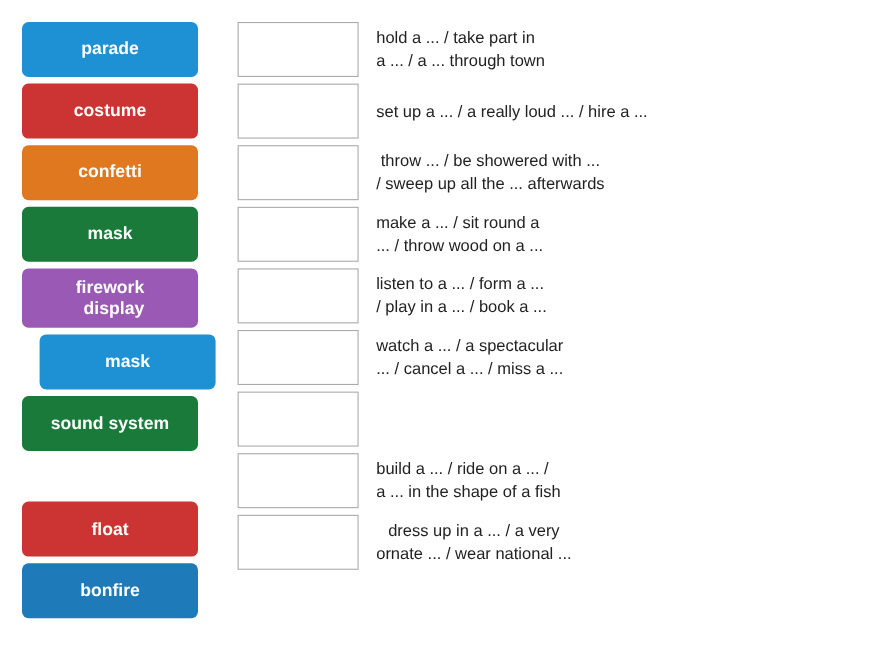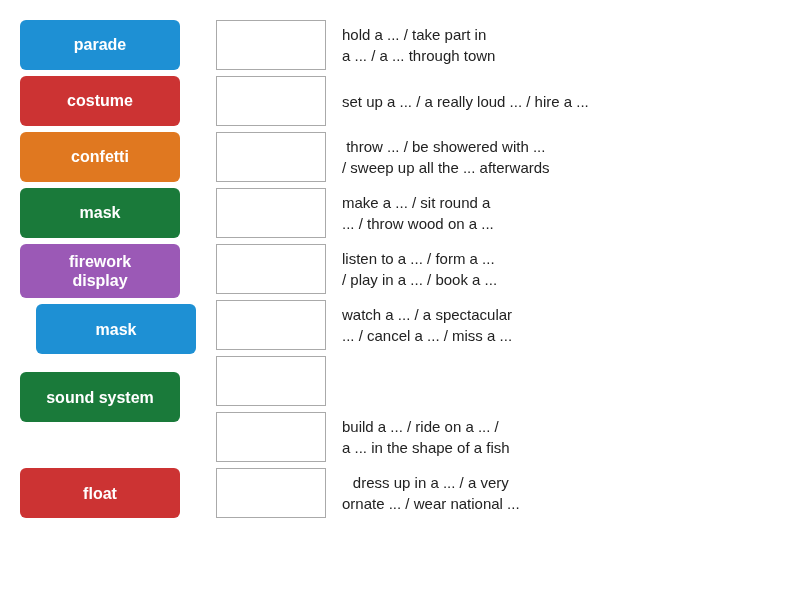--- a/index.html
+++ b/index.html
@@ -76,25 +76,26 @@
   </style>
 </head>
 <body>
 
 <div class="container">
   <div class="left-column">
   <button class="word-button" style="background-color: rgb(30, 144, 212); white-space: pre-line;">parade</button>
       <button class="word-button" style="background-color: rgb(204, 51, 51); white-space: pre-line;">costume</button>
       <button class="word-button" style="background-color: rgb(224, 120, 32); white-space: pre-line;">confetti</button>
       <button class="word-button" style="background-color: rgb(26, 122, 58); white-space: pre-line;">mask</button>
-      <button class="word-button" style="background-color: rgb(155, 89, 182); white-space: pre-line;">firework
+      <button class="word-button" style="background-color: rgb(155, 89, 182); white-space: pre-line; text-align: right;">firework
 display</button>
       <button class="word-button" style="background-color: rgb(30, 144, 212); white-space: pre-line; margin-left: 16px;">mask</button>
-      <button class="word-button" style="background-color: rgb(26, 122, 58); white-space: pre-line; margin-top: 12px;">sound system</button>
+      <button class="word-button" style="background-color: rgb(26, 122, 58); white-space: pre-line;">sound system</button>
       <button class="word-button" style="background-color: rgb(204, 51, 51); white-space: pre-line; margin-top: 40px;">float</button>
+      <button class="word-button" style="background-color: rgb(30, 122, 184); white-space: pre-line;">bonfire</button>
     </div>
   <div class="right-column">
   <div class="match-row">
         <div class="answer-box"></div>
         <span class="clue-text" style="white-space: pre-line;">hold a ... / take part in
 a ... / a ... through town</span>
       </div>
       <div class="match-row">
         <div class="answer-box"></div>
         <span class="clue-text" style="white-space: pre-line;">set up a ... / a really loud ... / hire a ...</span>

